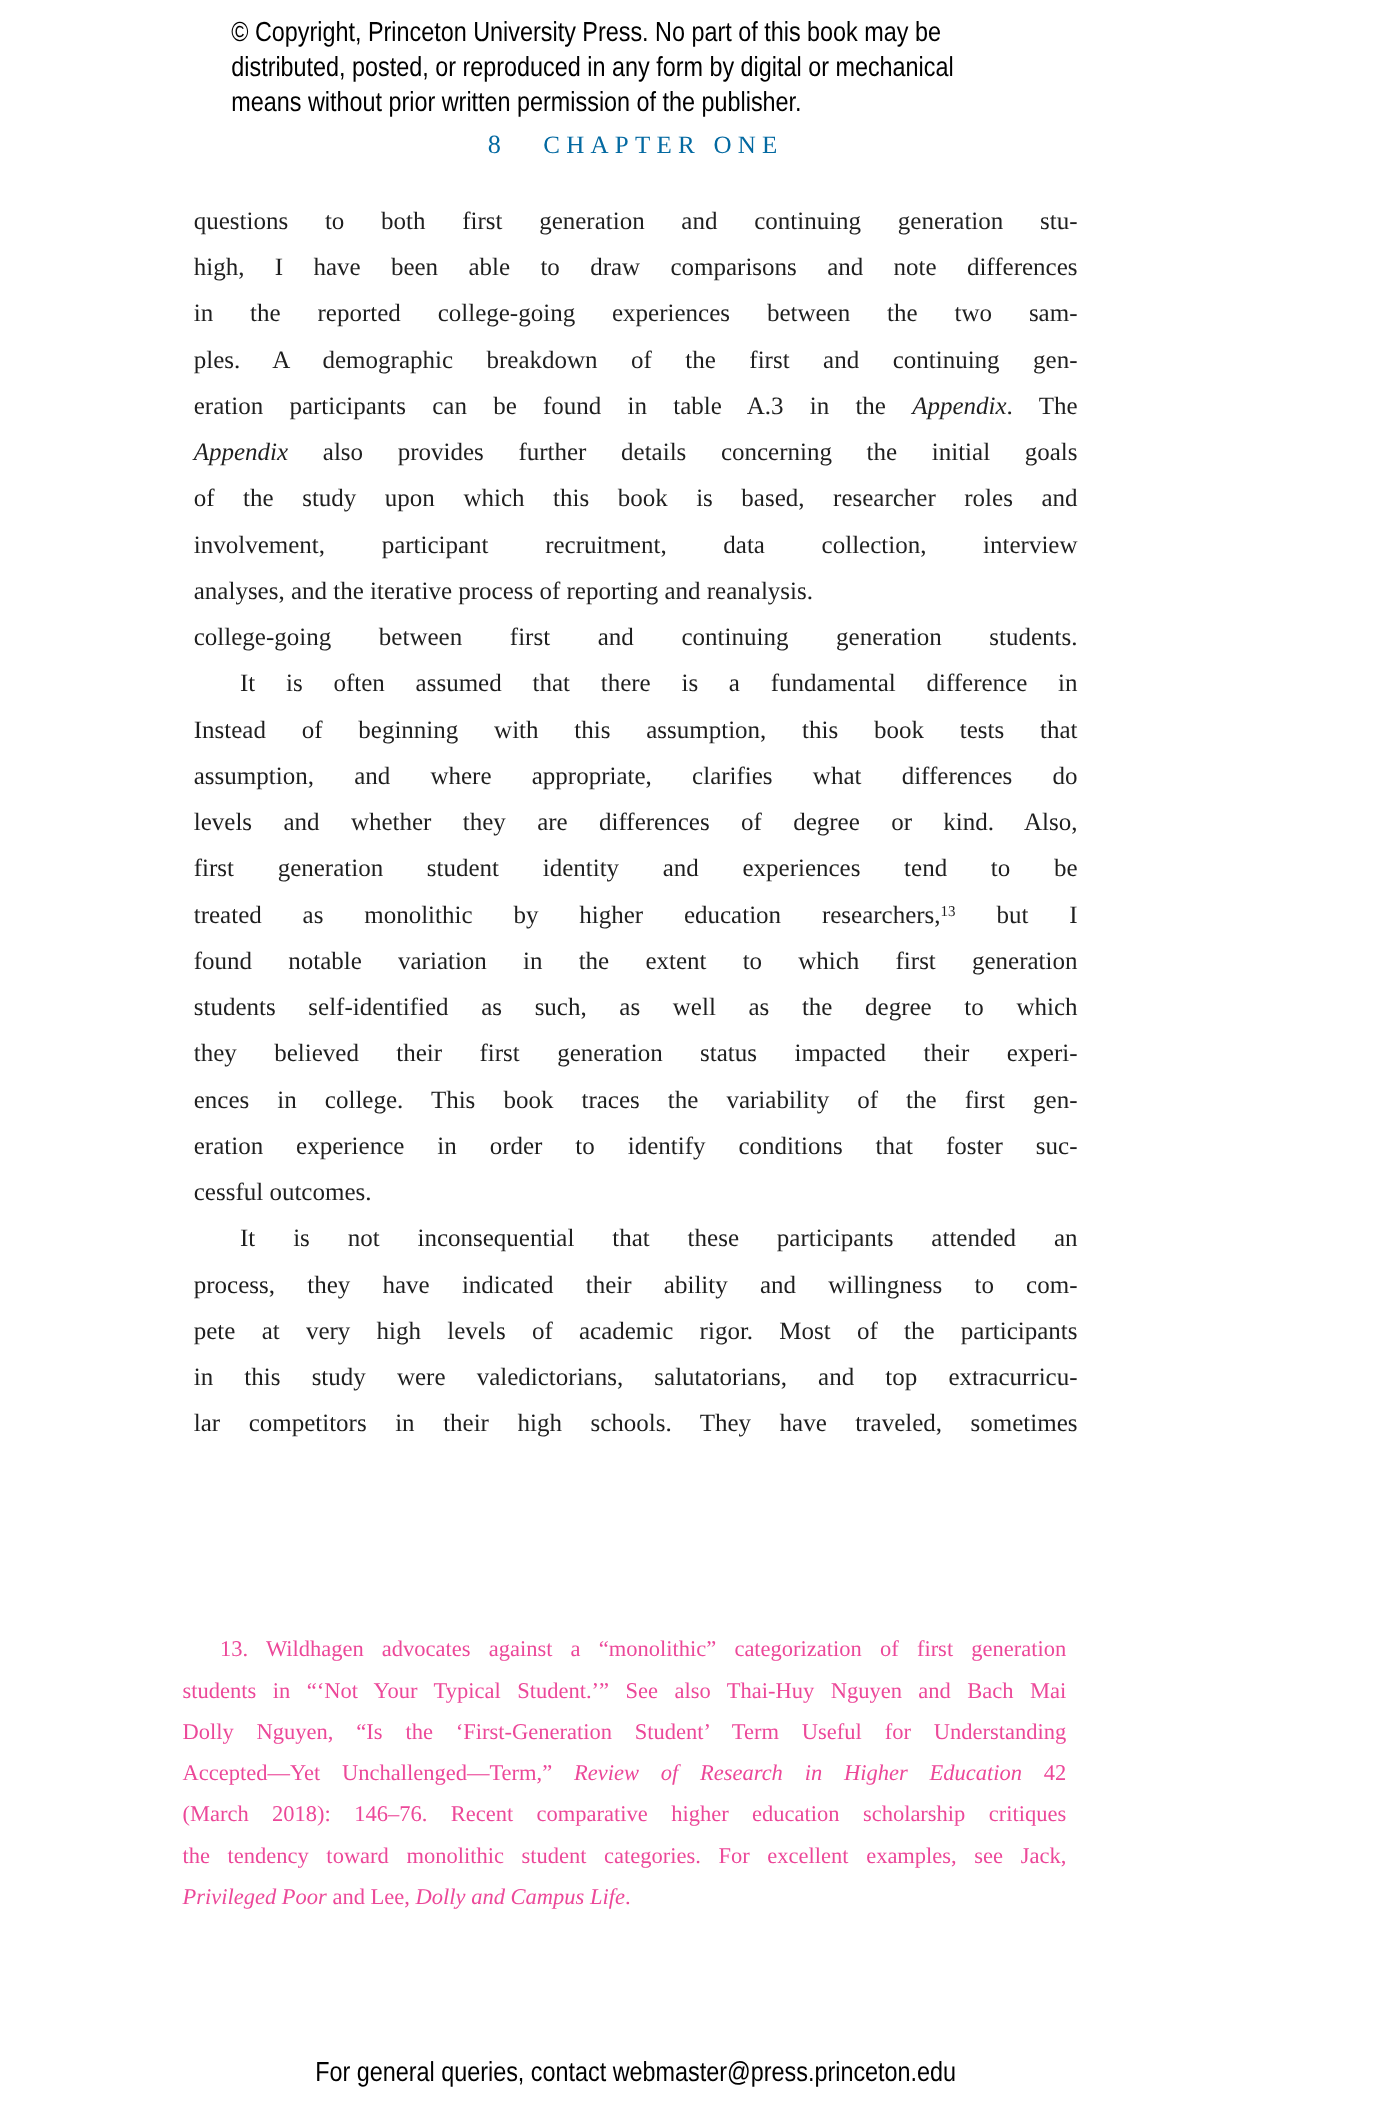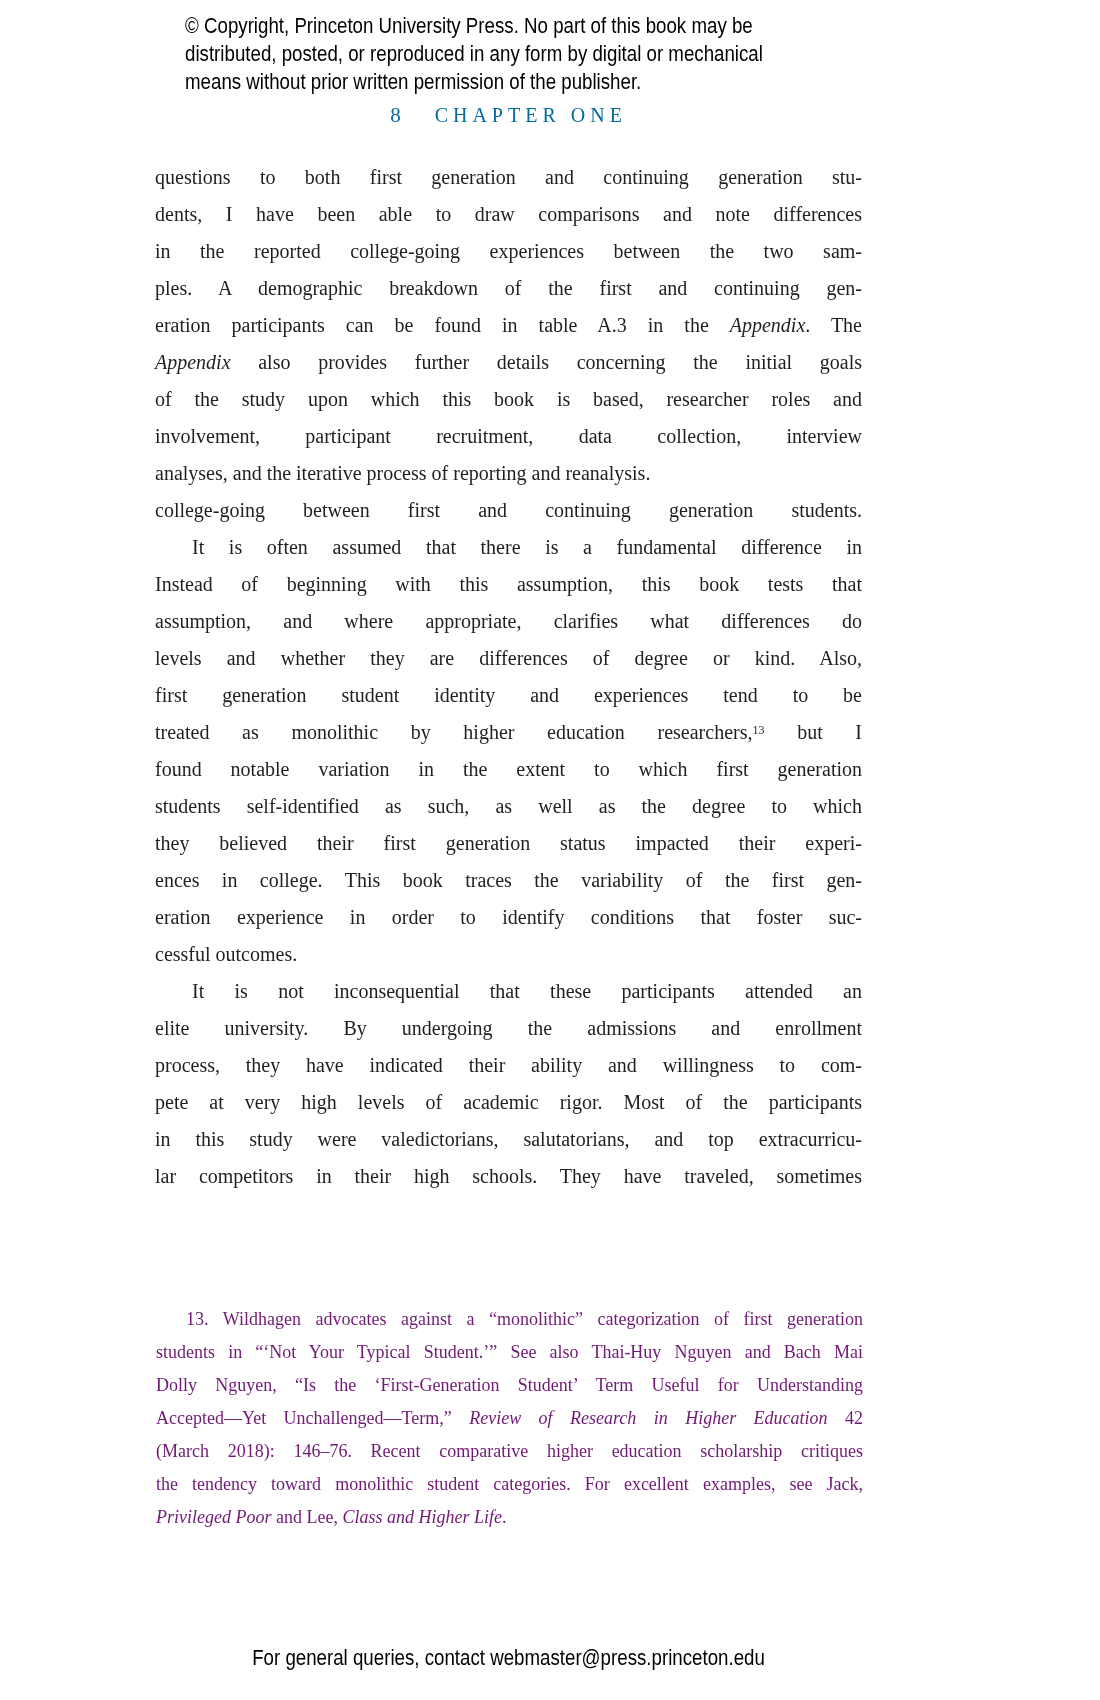--- a/index.html
+++ b/index.html
@@ -15,22 +15,22 @@
                text-align:center;font-size:21px;color:#0369a1;}
   .pagenum{margin-right:34px;}
   .chapter{letter-spacing:5px;font-size:20px;}
 
   .bodytext{position:absolute;left:155px;top:159px;width:707px;
             font-size:20px;line-height:37px;}
   .b-line{text-align:justify;text-align-last:justify;height:37px;}
   .b-line.plast{text-align-last:left;}
   .b-line.pindent{text-indent:37px;}
 
-  .footnote{position:absolute;left:156px;top:1303px;width:707px;
-            font-size:18px;line-height:33px;color:#701a75;}
+  .footnote{position:absolute;left:146px;top:1303px;width:707px;
+            font-size:18px;line-height:33px;color:#ec4899;}
   .fn-line{text-align:justify;text-align-last:justify;height:33px;}
   .fn-line.plast{text-align-last:left;}
   .fn-line.pindent{text-indent:30px;}
 
   .footer{position:absolute;left:155px;top:1645px;width:707px;text-align:center;
           font-family:"Liberation Sans",sans-serif;font-size:22px;color:#000;
           transform:scaleX(.85);transform-origin:50% 0;}
 
   sup{font-size:.6em;line-height:0;position:relative;top:-.45em;vertical-align:baseline;}
   i{font-style:italic;}
@@ -45,21 +45,21 @@
       <div class="c-line">distributed, posted, or reproduced in any form by digital or mechanical</div>
       <div class="c-line plast">means without prior written permission of the publisher.</div>
     </div>
 
   <div class="runninghead">
     <span class="pagenum">8</span><span class="chapter">CHAPTER ONE</span>
   </div>
 
   <div class="bodytext">
       <div class="b-line">questions to both first generation and continuing generation stu-</div>
-      <div class="b-line">dents, I have been able to draw comparisons and note differences</div>
+      <div class="b-line">high, I have been able to draw comparisons and note differences</div>
       <div class="b-line">in the reported college-going experiences between the two sam-</div>
       <div class="b-line">ples. A demographic breakdown of the first and continuing gen-</div>
       <div class="b-line">eration participants can be found in table A.3 in the <i>Appendix</i>. The</div>
       <div class="b-line"><i>Appendix</i> also provides further details concerning the initial goals</div>
       <div class="b-line">of the study upon which this book is based, researcher roles and</div>
       <div class="b-line">involvement, participant recruitment, data collection, interview</div>
       <div class="b-line plast">analyses, and the iterative process of reporting and reanalysis.</div>
       <div class="b-line">college-going between first and continuing generation students.</div>
       <div class="b-line pindent">It is often assumed that there is a fundamental difference in</div>
       <div class="b-line">Instead of beginning with this assumption, this book tests that</div>
@@ -67,34 +67,33 @@
       <div class="b-line">levels and whether they are differences of degree or kind. Also,</div>
       <div class="b-line">first generation student identity and experiences tend to be</div>
       <div class="b-line">treated as monolithic by higher education researchers,<sup>13</sup> but I</div>
       <div class="b-line">found notable variation in the extent to which first generation</div>
       <div class="b-line">students self-identified as such, as well as the degree to which</div>
       <div class="b-line">they believed their first generation status impacted their experi-</div>
       <div class="b-line">ences in college. This book traces the variability of the first gen-</div>
       <div class="b-line">eration experience in order to identify conditions that foster suc-</div>
       <div class="b-line plast">cessful outcomes.</div>
       <div class="b-line pindent">It is not inconsequential that these participants attended an</div>
-      <div class="b-line">elite university. By undergoing the admissions and enrollment</div>
       <div class="b-line">process, they have indicated their ability and willingness to com-</div>
       <div class="b-line">pete at very high levels of academic rigor. Most of the participants</div>
       <div class="b-line">in this study were valedictorians, salutatorians, and top extracurricu-</div>
       <div class="b-line">lar competitors in their high schools. They have traveled, sometimes</div>
     </div>
 
   <div class="footnote">
       <div class="fn-line pindent">13. Wildhagen advocates against a “monolithic” categorization of first generation</div>
       <div class="fn-line">students in “‘Not Your Typical Student.’” See also Thai-Huy Nguyen and Bach Mai</div>
       <div class="fn-line">Dolly Nguyen, “Is the ‘First-Generation Student’ Term Useful for Understanding</div>
       <div class="fn-line">Accepted—Yet Unchallenged—Term,” <i>Review of Research in Higher Education</i> 42</div>
       <div class="fn-line">(March 2018): 146–76. Recent comparative higher education scholarship critiques</div>
       <div class="fn-line">the tendency toward monolithic student categories. For excellent examples, see Jack,</div>
-      <div class="fn-line plast"><i>Privileged Poor</i> and Lee, <i>Class and Higher Life</i>.</div>
+      <div class="fn-line plast"><i>Privileged Poor</i> and Lee, <i>Dolly and Campus Life</i>.</div>
     </div>
 
   <div class="footer">
     <span>For general queries, contact webmaster@press.princeton.edu</span>
   </div>
 
 </div>
 
 </body></html>

